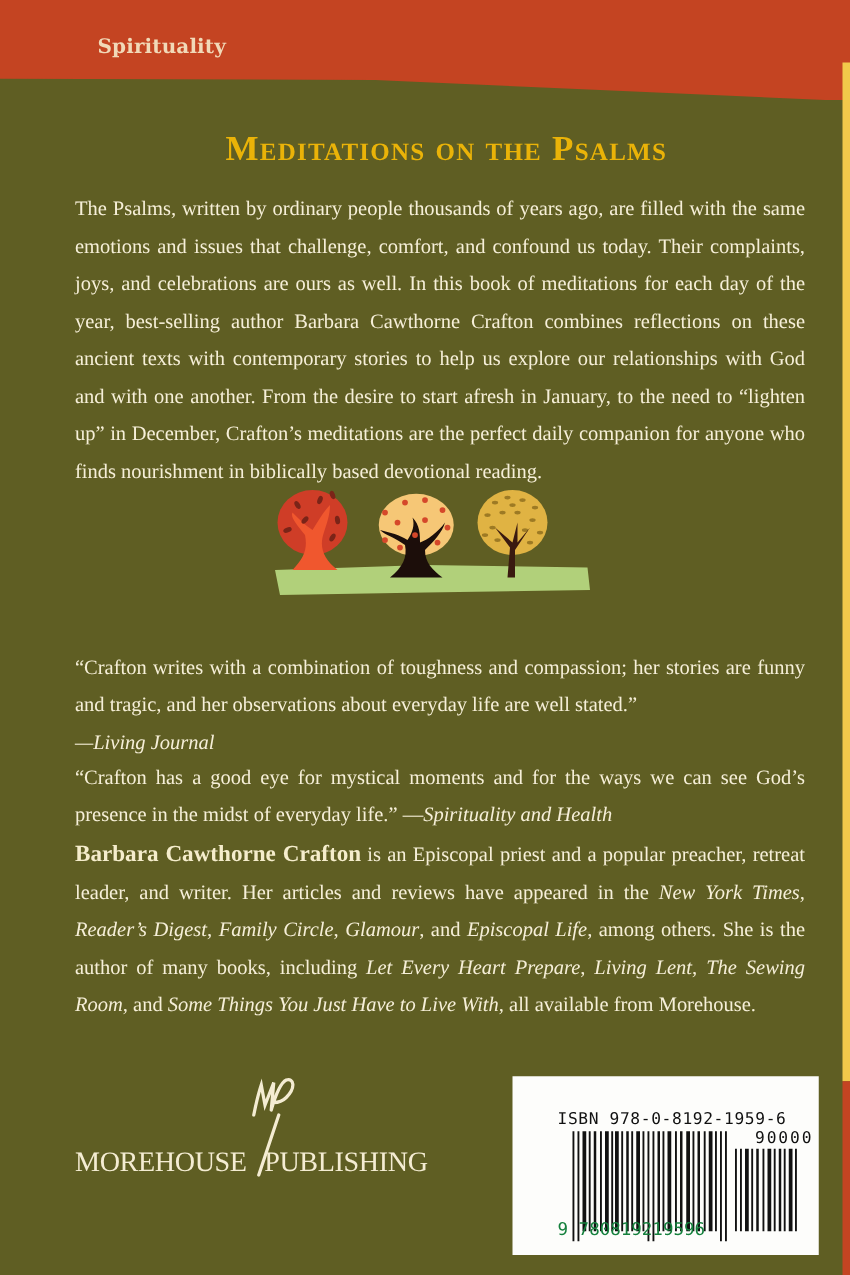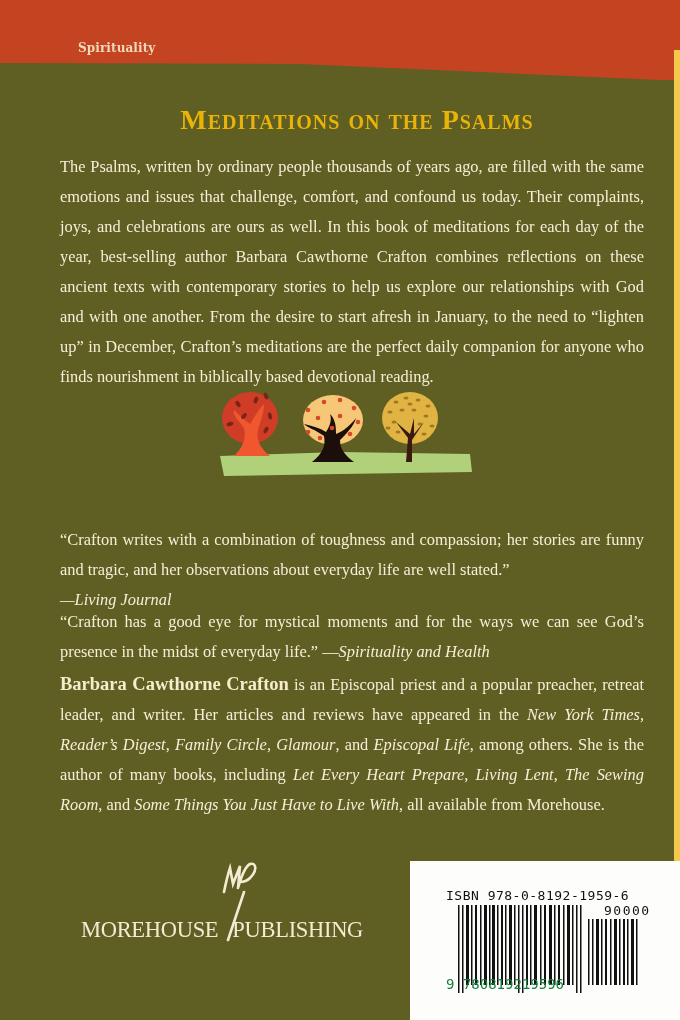--- a/index.html
+++ b/index.html
@@ -1,32 +1,32 @@
 <!DOCTYPE html>
 <html><head>
 <meta charset="utf-8">
 <style>
   html, body { margin:0; padding:0; }
   body { width:680px; height:1020px; position:relative; overflow:hidden; background:#5f5e23; font-family:"Liberation Serif", "DejaVu Serif", serif; }
   .bg-svg { position:absolute; left:0; top:0; width:680px; height:1020px; }
-  .category { position:absolute; left:78px; top:41px; font-family:"DejaVu Serif", serif; font-size:12px; font-weight:bold; color:#f1d9b8; letter-spacing:0.1px; }
+  .category { position:absolute; left:78px; top:27px; font-family:"DejaVu Serif", serif; font-size:16px; font-weight:bold; color:#f1d9b8; letter-spacing:0.1px; }
   .title { position:absolute; left:0; width:680px; top:104px; text-align:center; color:#eab308; font-family:"Liberation Serif", serif; font-weight:bold; font-size:28px; font-variant:small-caps; letter-spacing:1px;padding-left:17px; }
   .block { position:absolute; left:60px; width:584px; color:#f6efd8; font-size:16.4px; line-height:30px; text-align:justify; text-align-last:left; }
   .block p { margin:0; }
   .intro { top:152px; }
-  .quote1 { top:519px;margin-top:6px; }
+  .quote1 { top:519px; }
   .quote2 { top:607px; }
   .bio { top:669px; }
   .bio .author { font-size:18.5px; color:#f5edcc;font-weight:bold; }
   .it { font-style:italic; }
   .illus { position:absolute; left:220px; top:388px; width:260px; height:100px; }
-  .publisher { position:absolute; left:60px; top:862px; width:280px; height:90px;margin-left:21px; }
+  .publisher { position:absolute; left:60px; top:862px; width:280px; height:90px; }
   .pub-name { position:absolute; left:0; top:55px; font-family:"Liberation Serif", serif; font-size:22.5px; color:#f4ecd2; letter-spacing:-0.3px; white-space:nowrap; }
   .pub-name span { display:inline-block; }
-  .barcode-box { position:absolute; left:410px; top:861px; width:245px; height:159px; background:#fdfdfb;padding-left:25px; }
+  .barcode-box { position:absolute; left:410px; top:861px; width:245px; height:143px; background:#fdfdfb; }
   .isbn-label { position:absolute; left:36px; top:27px; font-family:"DejaVu Sans Mono", monospace; font-size:13px; color:#111; letter-spacing:0.5px; white-space:nowrap; }
   .addon-label { position:absolute; left:175px; top:42px; font-family:"DejaVu Sans Mono", monospace; font-size:13px; color:#111; letter-spacing:1.5px;margin-left:19px; }
   .ean-digits { position:absolute; left:36px; top:115px; font-family:"DejaVu Sans Mono", monospace; font-size:14px; color:#15803d; white-space:nowrap; }
   .bars { position:absolute; left:0; top:0; }
 </style>
 </head>
 <body>
 
 <svg class="bg-svg" viewBox="0 0 680 1020" xmlns="http://www.w3.org/2000/svg">
   <rect x="0" y="0" width="680" height="1020" fill="#5f5e23"></rect>

